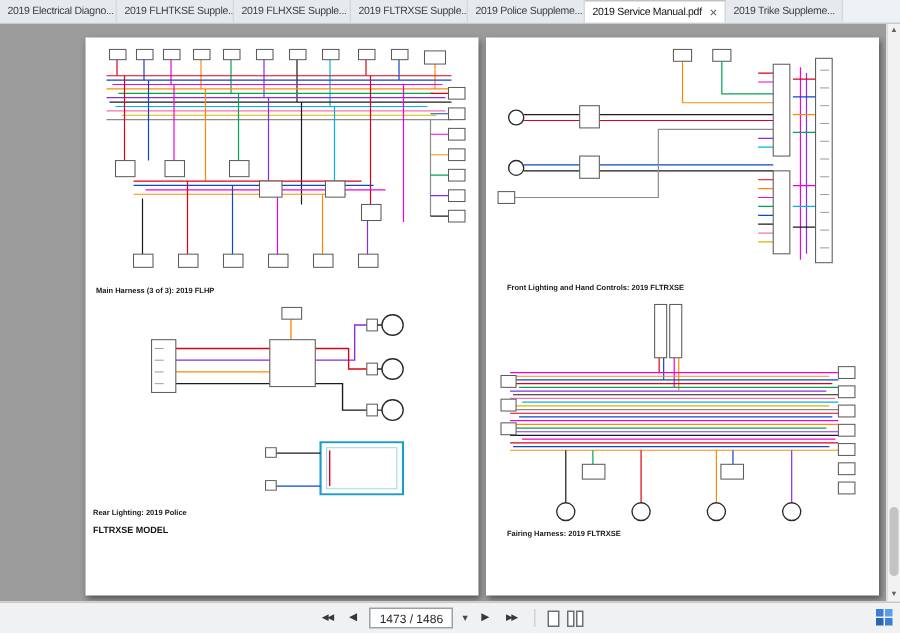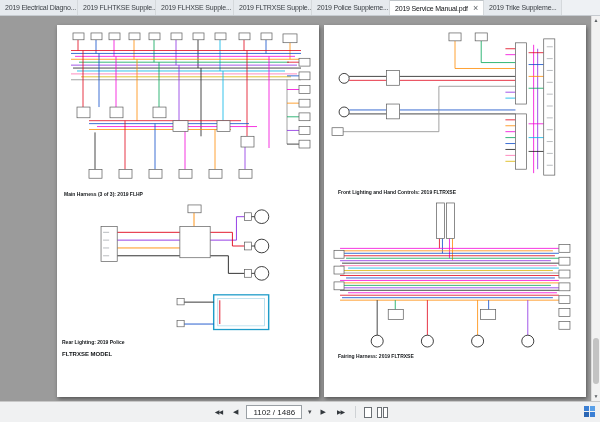--- a/index.html
+++ b/index.html
@@ -355,21 +355,21 @@
 
   <div class="scrollbar">
     <div class="scroll-arrow up">▲</div>
     <div class="scroll-thumb"></div>
     <div class="scroll-arrow down">▼</div>
   </div>
 
   <div class="statusbar">
     <span class="nav-btn double">◀◀</span>
     <span class="nav-btn">◀</span>
-    <span class="page-box">1102 / 1486</span>
+    <span class="page-box">1473 / 1486</span>
     <span class="menu-btn">▾</span>
     <span class="nav-btn">▶</span>
     <span class="nav-btn double">▶▶</span>
     <span class="bar-sep"></span>
     <span class="ic-single"></span>
     <span class="ic-facing">
         <i></i>
         <i></i>
       </span>
     <span class="grid-icon">

